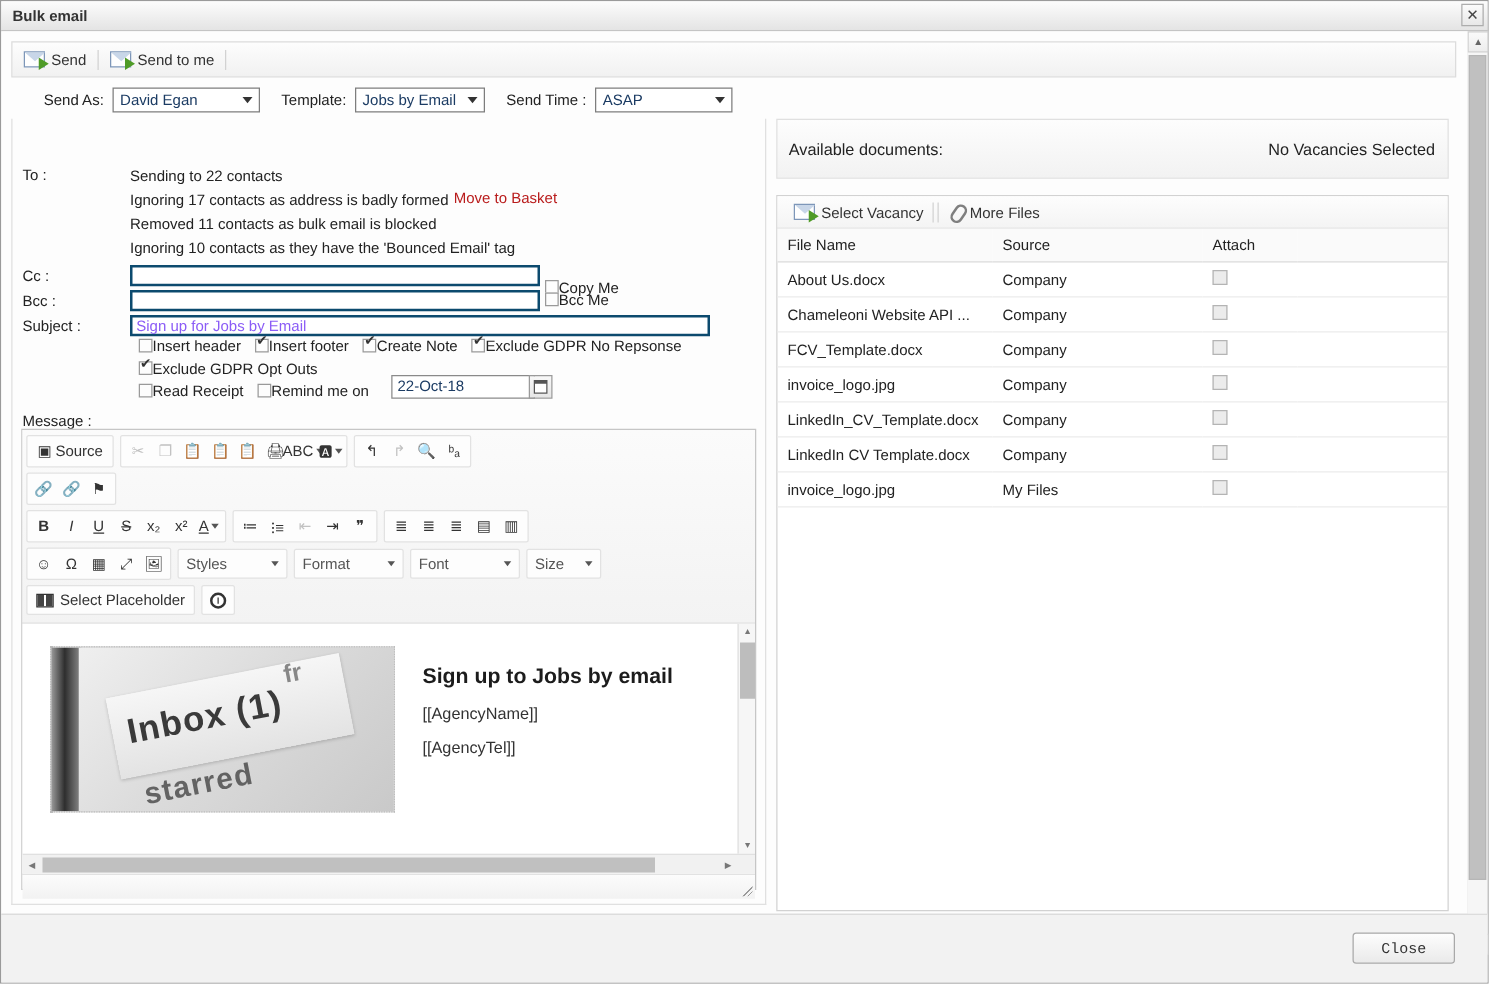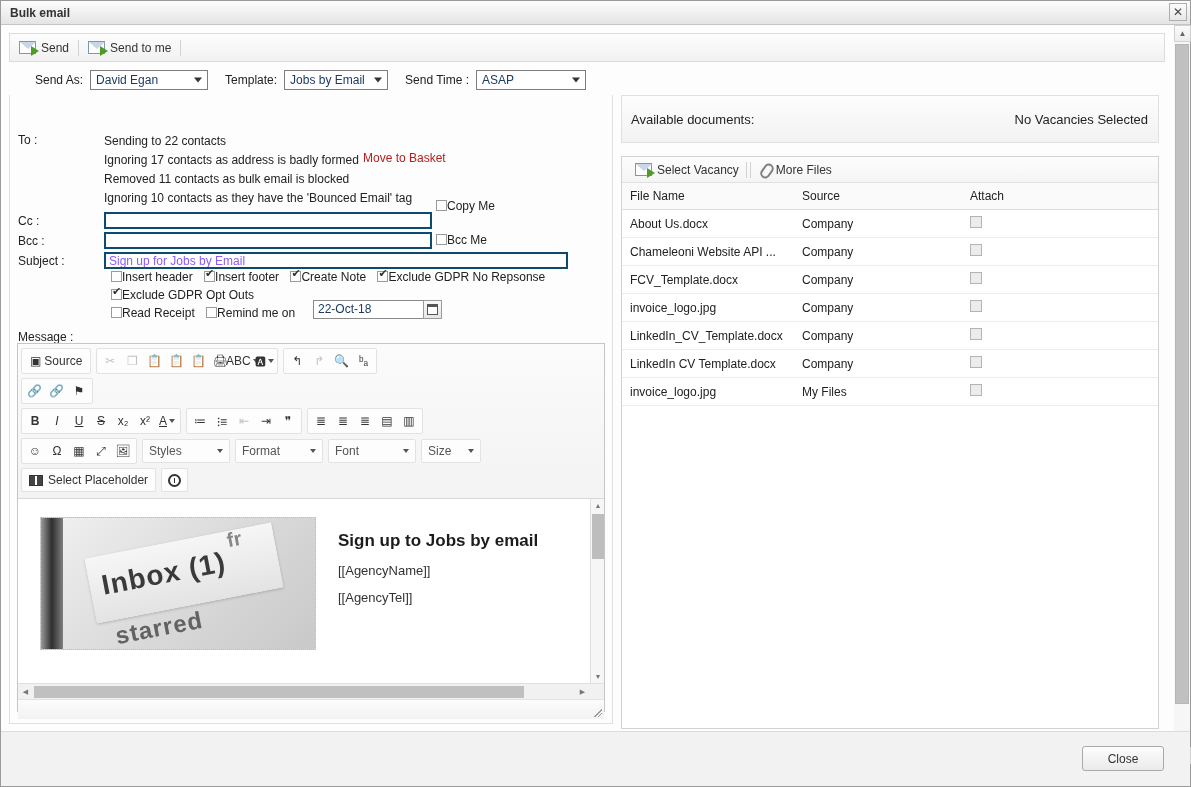--- a/index.html
+++ b/index.html
@@ -169,21 +169,21 @@
     position: relative;
     cursor: pointer;
   }
   .cbx.on:after {
     content: "✔";
     position: absolute; left: 0px; top: -4px;
     font-size: 11px; color: #333; line-height: 11px;
   }
   .cbline { position: absolute; font-size: 12px; color: #222; white-space: nowrap; }
   .cbline label { margin-right: 1px; cursor: pointer; }
-  .cb-copy { left: 426px; top: 104px; }
+  .cb-copy { left: 426px; top: 128px; }
   .cb-bccme{ left: 426px; top: 138px; }
   .cb-r1 { left: 101px; top: 175px; text-align: center; }
   .cb-r2 { left: 101px; top: 193px; }
   .cb-r3 { left: 101px; top: 211px; }
   .cb-r1 span.sp, .cb-r2 span.sp, .cb-r3 span.sp { margin-right: 7px; }
   .datein {
     position: absolute; left: 303px; top: 205px;
     width: 115px; height: 19px;
     background: #fff; border: 1px solid #8a8a8a;
     font-size: 12px; color: #1b3b63;
@@ -423,21 +423,21 @@
     width: 1189px; height: 55px;
     background: #f2f2f2;
     border-top: 1px solid #dcdcdc;
   }
   .close-btn {
     position: absolute; right: 26px; top: 14px;
     width: 82px; height: 25px;
     background: linear-gradient(to bottom,#fdfdfd,#eaeaea);
     border: 1px solid #a9a9a9; border-radius: 3px;
     display: flex; align-items: center; justify-content: center;
-    font-size: 12px; color: #333; cursor: pointer;
+    font-size: 12px; color: #333; cursor: pointer; font-family: Liberation Mono, monospace;
   }
 </style>
 </head>
 <body>
 
 <div class="window">
 
   <div class="titlebar">
     <div class="title">Bulk email</div>
     <div class="closebox">✕</div>

